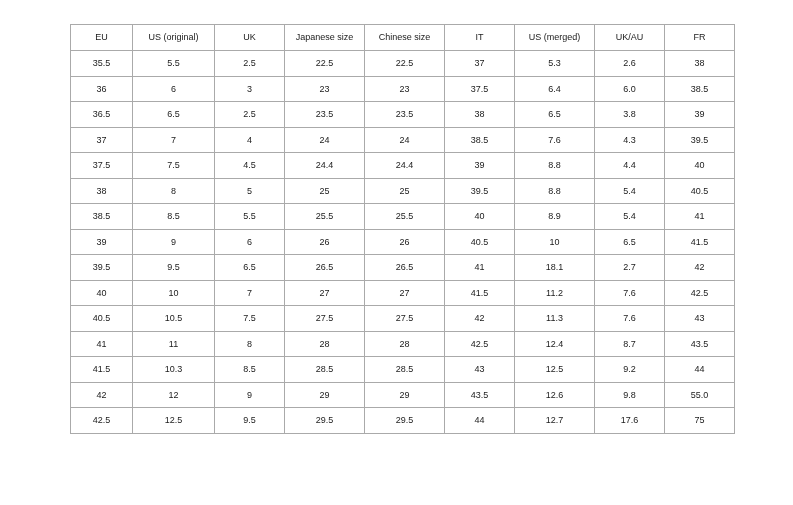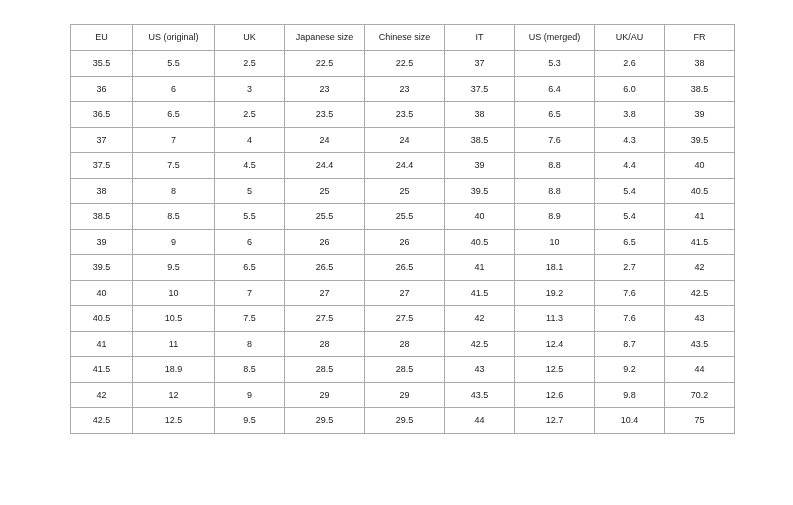--- a/index.html
+++ b/index.html
@@ -183,21 +183,21 @@
           <td>2.7</td>
           <td>42</td>
         </tr>
         <tr>
           <td>40</td>
           <td>10</td>
           <td>7</td>
           <td>27</td>
           <td>27</td>
           <td>41.5</td>
-          <td>19.2</td>
+          <td>11.2</td>
           <td>7.6</td>
           <td>42.5</td>
         </tr>
         <tr>
           <td>40.5</td>
           <td>10.5</td>
           <td>7.5</td>
           <td>27.5</td>
           <td>27.5</td>
           <td>42</td>
@@ -211,46 +211,46 @@
           <td>8</td>
           <td>28</td>
           <td>28</td>
           <td>42.5</td>
           <td>12.4</td>
           <td>8.7</td>
           <td>43.5</td>
         </tr>
         <tr>
           <td>41.5</td>
-          <td>18.9</td>
+          <td>10.3</td>
           <td>8.5</td>
           <td>28.5</td>
           <td>28.5</td>
           <td>43</td>
           <td>12.5</td>
           <td>9.2</td>
           <td>44</td>
         </tr>
         <tr>
           <td>42</td>
           <td>12</td>
           <td>9</td>
           <td>29</td>
           <td>29</td>
           <td>43.5</td>
           <td>12.6</td>
           <td>9.8</td>
-          <td>70.2</td>
+          <td>55.0</td>
         </tr>
         <tr>
           <td>42.5</td>
           <td>12.5</td>
           <td>9.5</td>
           <td>29.5</td>
           <td>29.5</td>
           <td>44</td>
           <td>12.7</td>
-          <td>10.4</td>
+          <td>17.6</td>
           <td>75</td>
         </tr>
       </tbody>
   </table>
 </div>
 
 </body></html>

